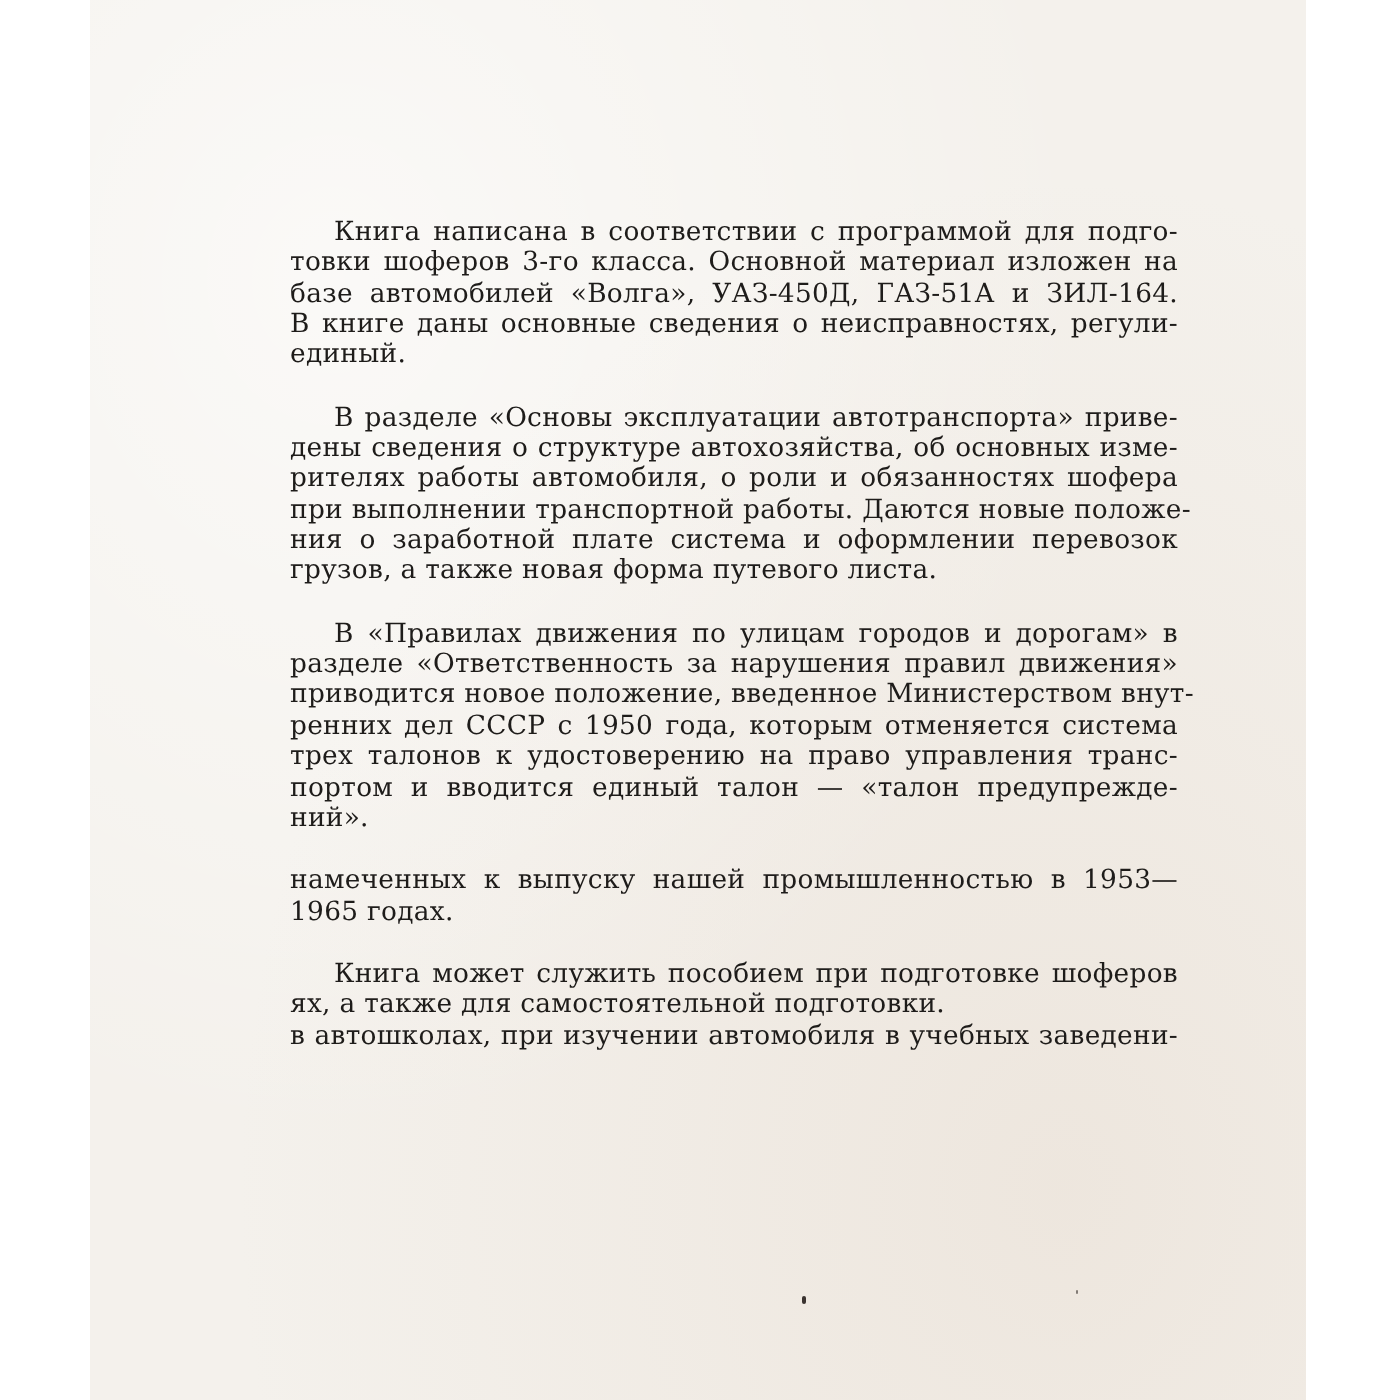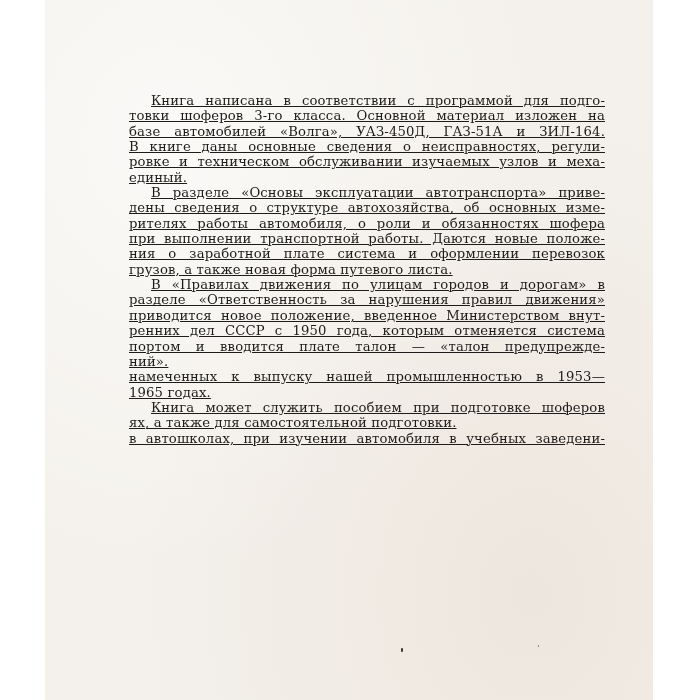--- a/index.html
+++ b/index.html
@@ -26,26 +26,25 @@
       left: 62px;
       top: 93px;
       width: 498px;
       font-family: "DejaVu Serif", serif;
       font-size: 13.2px;
       line-height: 15.35px;
       color: #1e1c1a;
       letter-spacing: 0.15px;
     }
     .para {
-      margin: 0;
+      margin: 16px;
       text-align: justify;
       text-align-last: left;
       text-indent: 22px;
       hyphens: manual;
-      text-decoration: underline;
     }
     .line {
       display: block;
       text-align: justify;
       text-align-last: justify;
       white-space: nowrap;
       height: 15.35px;
     }
     .line.last {
       text-align-last: left;
@@ -63,39 +62,39 @@
 <body>
 
 <div class="page">
   <div class="text-block">
 
     <div class="para">
       <span class="line indent">Книга написана в соответствии с программой для подго-</span>
       <span class="line">товки шоферов 3-го класса. Основной материал изложен на</span>
       <span class="line">базе автомобилей «Волга», УАЗ-450Д, ГАЗ-51А и ЗИЛ-164.</span>
       <span class="line">В книге даны основные сведения о неисправностях, регули-</span>
-      <span class="line">ровке и техническом обслуживании изучаемых узлов и меха-</span>
       <span class="line last">единый.</span>
     </div>
 
     <div class="para">
       <span class="line indent">В разделе «Основы эксплуатации автотранспорта» приве-</span>
       <span class="line">дены сведения о структуре автохозяйства, об основных изме-</span>
       <span class="line">рителях работы автомобиля, о роли и обязанностях шофера</span>
       <span class="line">при выполнении транспортной работы. Даются новые положе-</span>
       <span class="line">ния о заработной плате система и оформлении перевозок</span>
       <span class="line last">грузов, а также новая форма путевого листа.</span>
     </div>
 
     <div class="para">
       <span class="line indent">В «Правилах движения по улицам городов и дорогам» в</span>
       <span class="line">разделе «Ответственность за нарушения правил движения»</span>
       <span class="line">приводится новое положение, введенное Министерством внут-</span>
       <span class="line">ренних дел СССР с 1950 года, которым отменяется система</span>
-      <span class="line">портом и вводится плате талон — «талон предупрежде-</span>
+      <span class="line">трех талонов к удостоверению на право управления транс-</span>
+      <span class="line">портом и вводится единый талон — «талон предупрежде-</span>
       <span class="line last">ний».</span>
     </div>
 
     <div class="para">
       <span class="line">намеченных к выпуску нашей промышленностью в 1953—</span>
       <span class="line last">1965 годах.</span>
     </div>
 
     <div class="para">
       <span class="line indent">Книга может служить пособием при подготовке шоферов</span>

